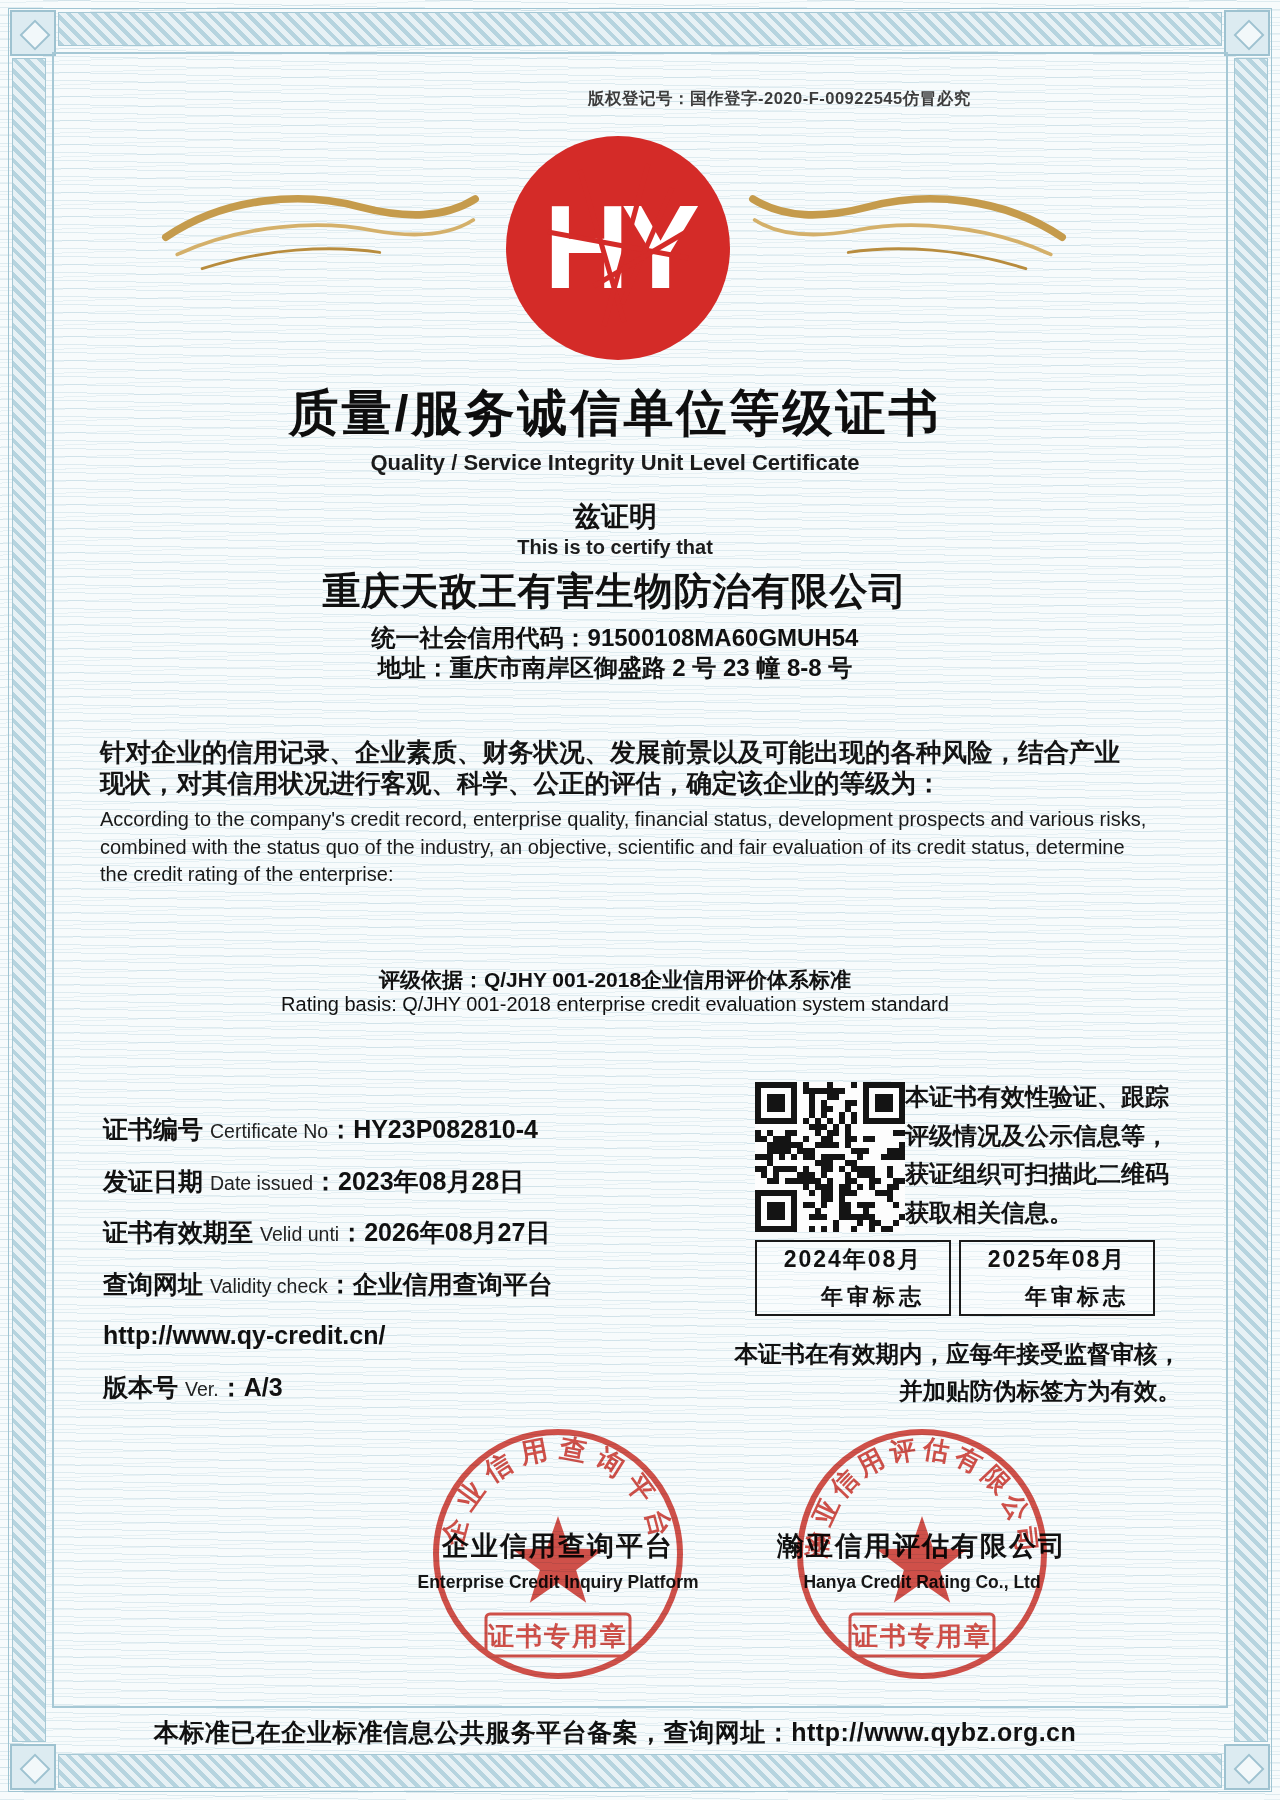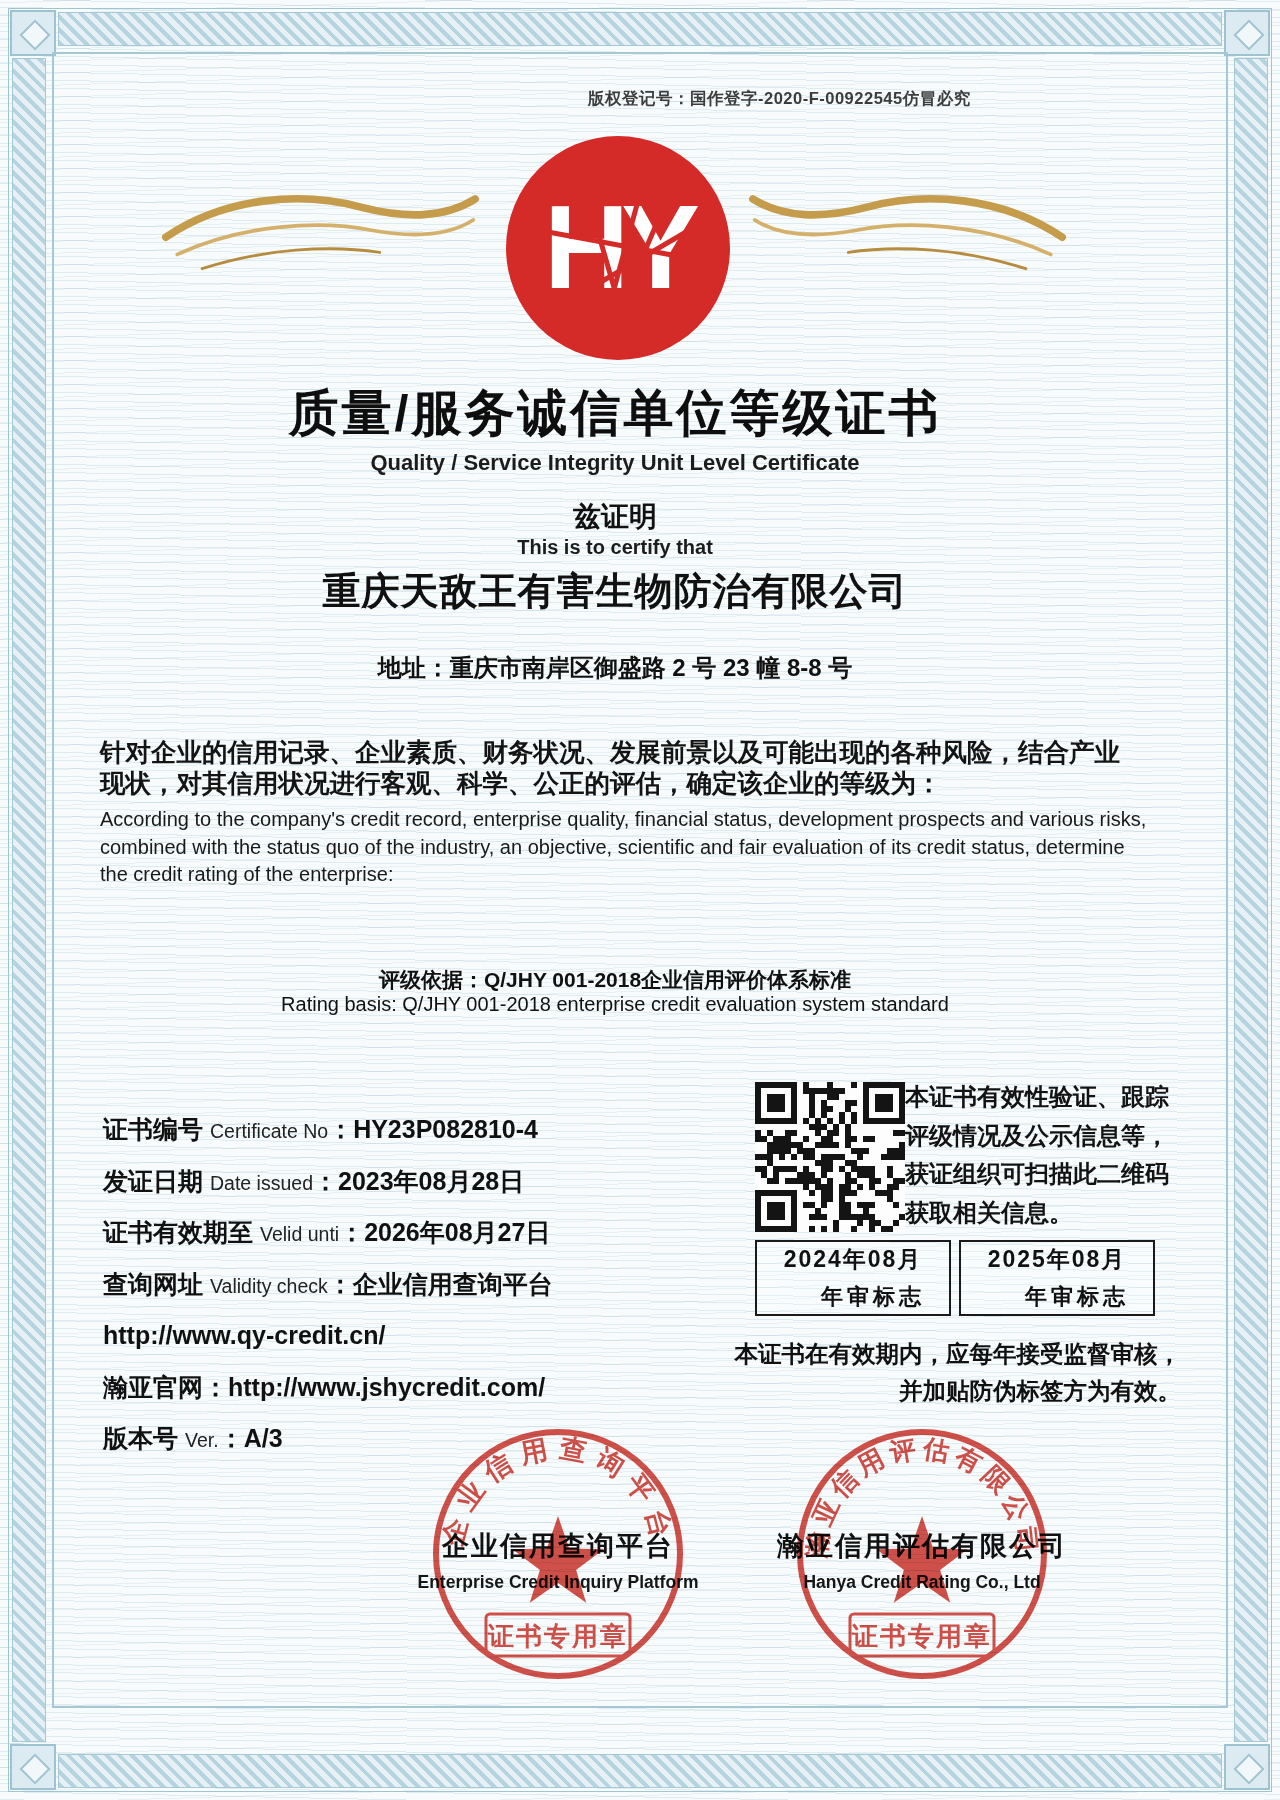--- a/index.html
+++ b/index.html
@@ -119,20 +119,21 @@
       <line x1="166" y1="52" x2="116" y2="168"></line>
       <line x1="88" y1="150" x2="180" y2="96"></line>
     </g>
   </svg>
 
   <div class="abs centered title-cn">质量/服务诚信单位等级证书</div>
   <div class="abs centered title-en">Quality / Service Integrity Unit Level Certificate</div>
   <div class="abs centered certify-cn">兹证明</div>
   <div class="abs centered certify-en">This is to certify that</div>
   <div class="abs centered company-name">重庆天敌王有害生物防治有限公司</div>
+  <div class="abs centered company-code">统一社会信用代码：91500108MA60GMUH54</div>
   <div class="abs centered company-addr">地址：重庆市南岸区御盛路 2 号 23 幢 8-8 号</div>
 
   <div class="abs body-cn">针对企业的信用记录、企业素质、财务状况、发展前景以及可能出现的各种风险，结合产业现状，对其信用状况进行客观、科学、公正的评估，确定该企业的等级为：</div>
   <div class="abs body-en">According to the company's credit record, enterprise quality, financial status, development prospects and various risks, combined with the status quo of the industry, an objective, scientific and fair evaluation of its credit status, determine the credit rating of the enterprise:</div>
 
   <div class="abs centered basis-cn">评级依据：Q/JHY 001-2018企业信用评价体系标准</div>
   <div class="abs centered basis-en">Rating basis: Q/JHY 001-2018 enterprise credit evaluation system standard</div>
 
   <div class="abs details">
     <div class="detail-line">
@@ -142,23 +143,20 @@
       <span class="d-cn">发证日期</span><span class="d-en">Date issued</span><span class="d-val">：2023年08月28日</span>
     </div>
     <div class="detail-line">
       <span class="d-cn">证书有效期至</span><span class="d-en">Velid unti</span><span class="d-val">：2026年08月27日</span>
     </div>
     <div class="detail-line">
       <span class="d-cn">查询网址</span><span class="d-en">Validity check</span><span class="d-val">：企业信用查询平台</span>
     </div>
     <div class="detail-line">
       <span class="d-cn">http://www.qy-credit.cn/</span>
-    </div>
-    <div class="detail-line">
-      <span class="d-cn">瀚亚官网</span><span class="d-val">：http://www.jshycredit.com/</span>
     </div>
     <div class="detail-line">
       <span class="d-cn">版本号</span><span class="d-en">Ver.</span><span class="d-val">：A/3</span>
     </div>
   </div>
 
   <div class="abs qr">
     <svg id="qr-svg" width="150" height="150" viewBox="0 0 150 150">
         <rect x="0" y="0" width="6" height="6" fill="#141414"></rect>
         <rect x="6" y="0" width="6" height="6" fill="#141414"></rect>
@@ -512,14 +510,15 @@
       </defs>
     <circle cx="130" cy="130" r="122" fill="none" stroke="#d0342c" stroke-width="6"></circle>
     <text font-size="26" font-weight="bold" fill="#d0342c" letter-spacing="5">
       <textPath href="#arcR" startOffset="50%" text-anchor="middle">瀚亚信用评估有限公司</textPath>
     </text>
     <polygon fill="#d0342c" points="130,92 141.2,124.6 175.6,125.2 148.1,145.9 158.2,178.8 130,159 101.8,178.8 111.9,145.9 84.4,125.2 118.8,124.6"></polygon>
     <rect x="58" y="190" width="144" height="42" rx="4" fill="none" stroke="#d0342c" stroke-width="3"></rect>
     <text x="130" y="221" text-anchor="middle" font-size="26" font-weight="bold" fill="#d0342c" letter-spacing="2">证书专用章</text>
   </svg>
 
+  <div class="abs centered footer-note">本标准已在企业标准信息公共服务平台备案，查询网址：http://www.qybz.org.cn</div>
 
 </div>
 
 </body></html>

